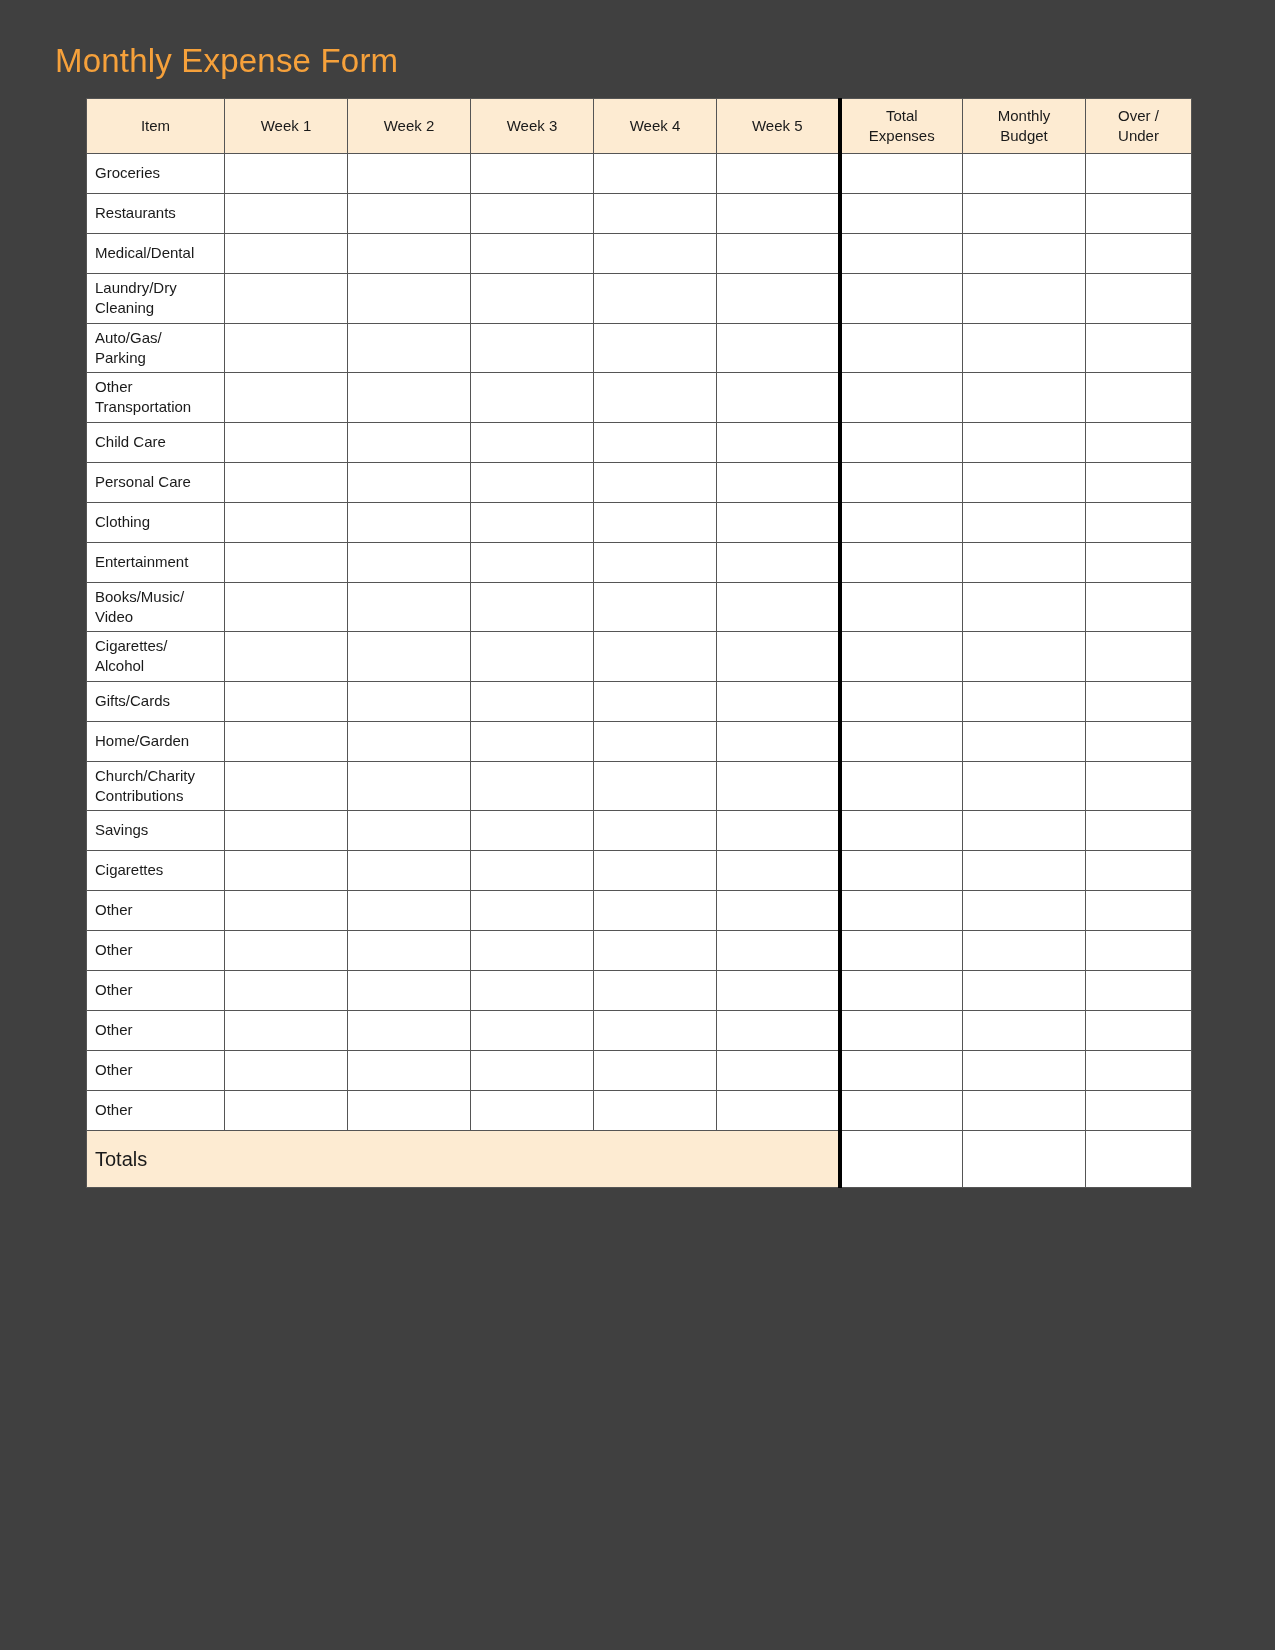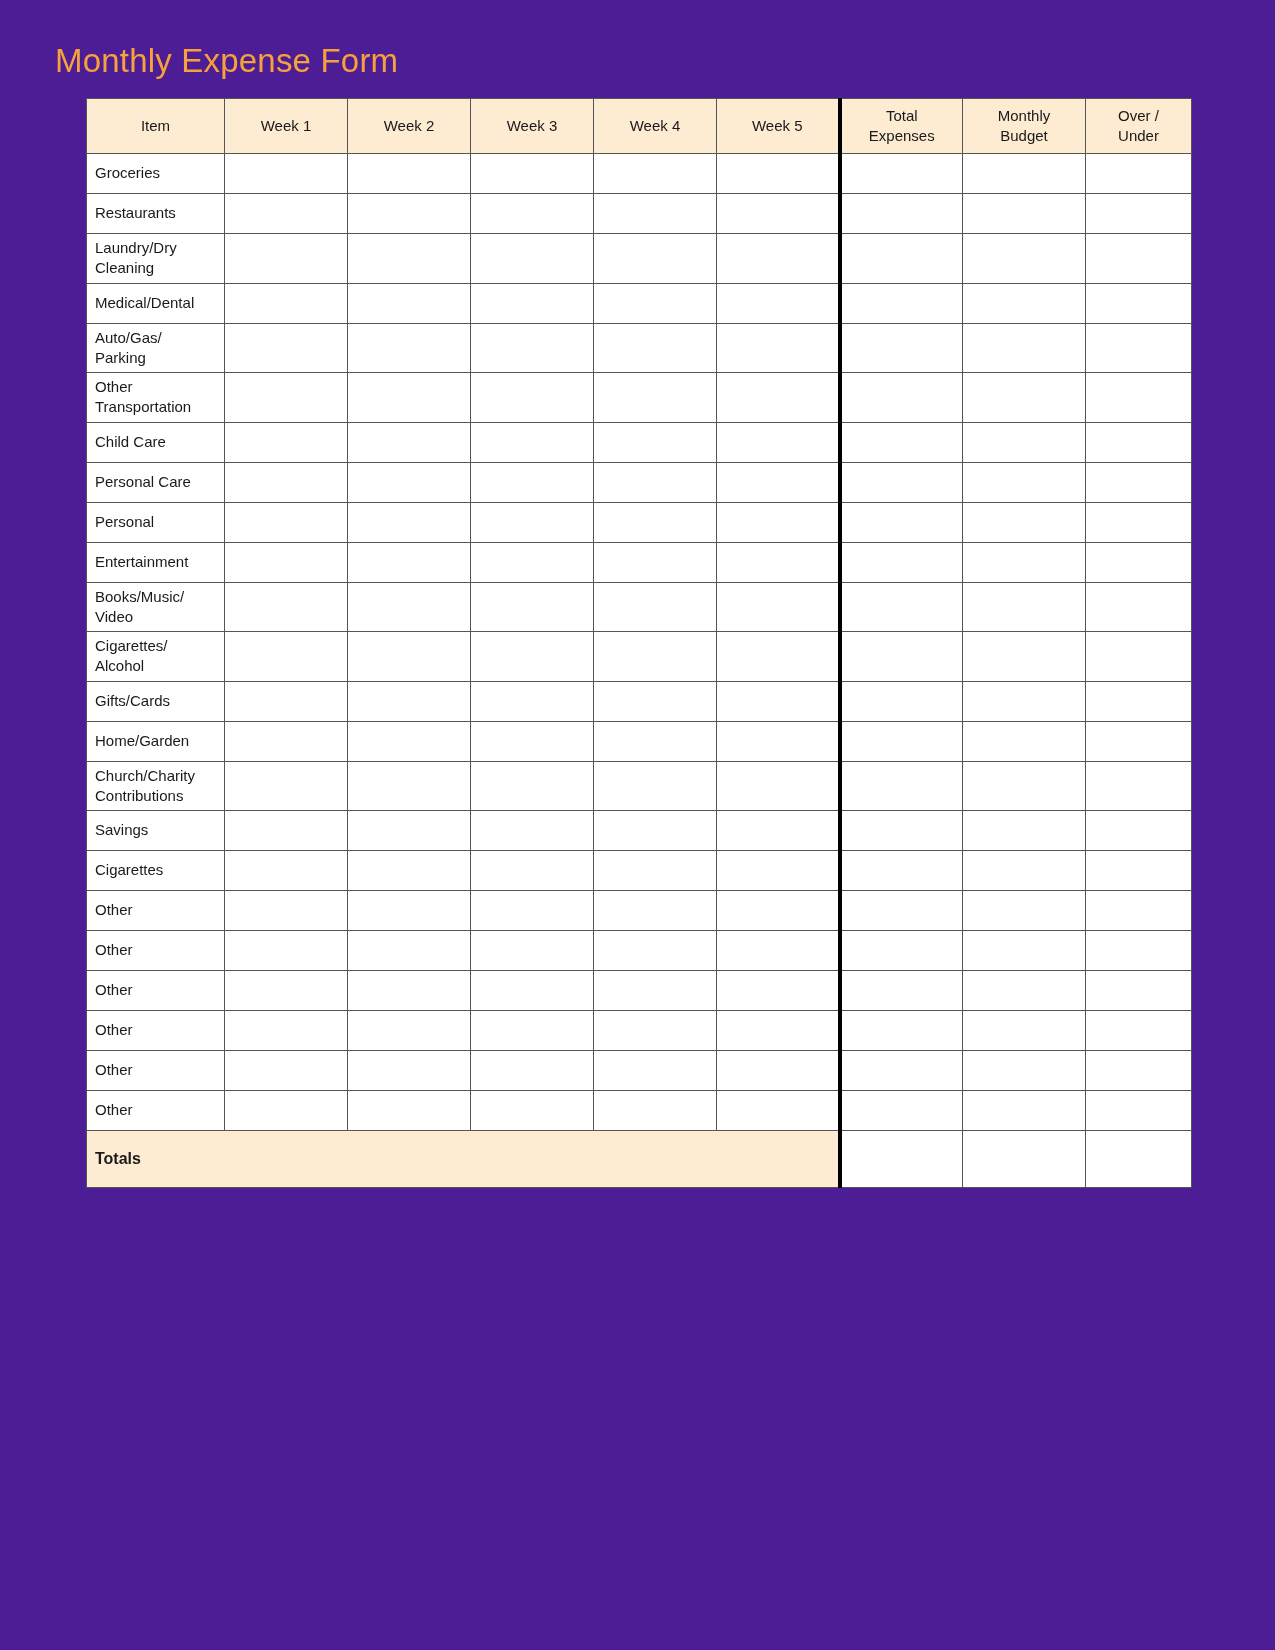--- a/index.html
+++ b/index.html
@@ -7,21 +7,21 @@
     --header-bg: #FDEBD2;
     --grid: #555555;
     --divider: #000000;
     --ink: #1a1a1a;
   }
   * { box-sizing: border-box; }
   html, body { margin: 0; padding: 0; background: #ffffff; }
   .page {
     width: 1275px;
     height: 1650px;
-    background: #4c1d95;
+    background: #404040;
     font-family: "Liberation Sans", sans-serif;
     color: var(--ink);
     padding: 42px 8px 0 55px;
   }
   .title {
     margin: 0 0 18px 0;
     font-size: 33px;
     font-weight: 400;
     color: var(--accent);
     letter-spacing: 0.2px;
@@ -59,22 +59,21 @@
     background: #ffffff;
   }
   .expense-table td { background: #ffffff; }
   .thick-left { border-left: 4px solid var(--divider) !important; }
   .expense-table tr.totals-row { height: 57px; }
   .expense-table th.totals-label {
     background: var(--header-bg);
     text-align: left;
     vertical-align: middle;
     padding-left: 8px;
-    font-size: 16px;
-    font-weight: bold;
+    font-size: 20px;
   }
 </style>
 </head>
 <body>
 
 <div class="page">
   <h1 class="title">Monthly Expense Form</h1>
 
   <table class="expense-table">
     <thead>
@@ -110,43 +109,43 @@
           <td></td>
           <td></td>
           <td></td>
           <td></td>
           <td></td>
           <td class="thick-left"></td>
           <td></td>
           <td></td>
         </tr>
         <tr>
+          <th class="row-label">Medical/Dental</th>
+          <td></td>
+          <td></td>
+          <td></td>
+          <td></td>
+          <td></td>
+          <td class="thick-left"></td>
+          <td></td>
+          <td></td>
+        </tr>
+        <tr>
           <th class="row-label">Laundry/Dry
 Cleaning</th>
           <td></td>
           <td></td>
           <td></td>
           <td></td>
           <td></td>
           <td class="thick-left"></td>
           <td></td>
           <td></td>
         </tr>
         <tr>
-          <th class="row-label">Medical/Dental</th>
-          <td></td>
-          <td></td>
-          <td></td>
-          <td></td>
-          <td></td>
-          <td class="thick-left"></td>
-          <td></td>
-          <td></td>
-        </tr>
-        <tr>
           <th class="row-label">Auto/Gas/
 Parking</th>
           <td></td>
           <td></td>
           <td></td>
           <td></td>
           <td></td>
           <td class="thick-left"></td>
           <td></td>
           <td></td>
@@ -179,21 +178,21 @@
           <td></td>
           <td></td>
           <td></td>
           <td></td>
           <td></td>
           <td class="thick-left"></td>
           <td></td>
           <td></td>
         </tr>
         <tr>
-          <th class="row-label">Personal</th>
+          <th class="row-label">Clothing</th>
           <td></td>
           <td></td>
           <td></td>
           <td></td>
           <td></td>
           <td class="thick-left"></td>
           <td></td>
           <td></td>
         </tr>
         <tr>

